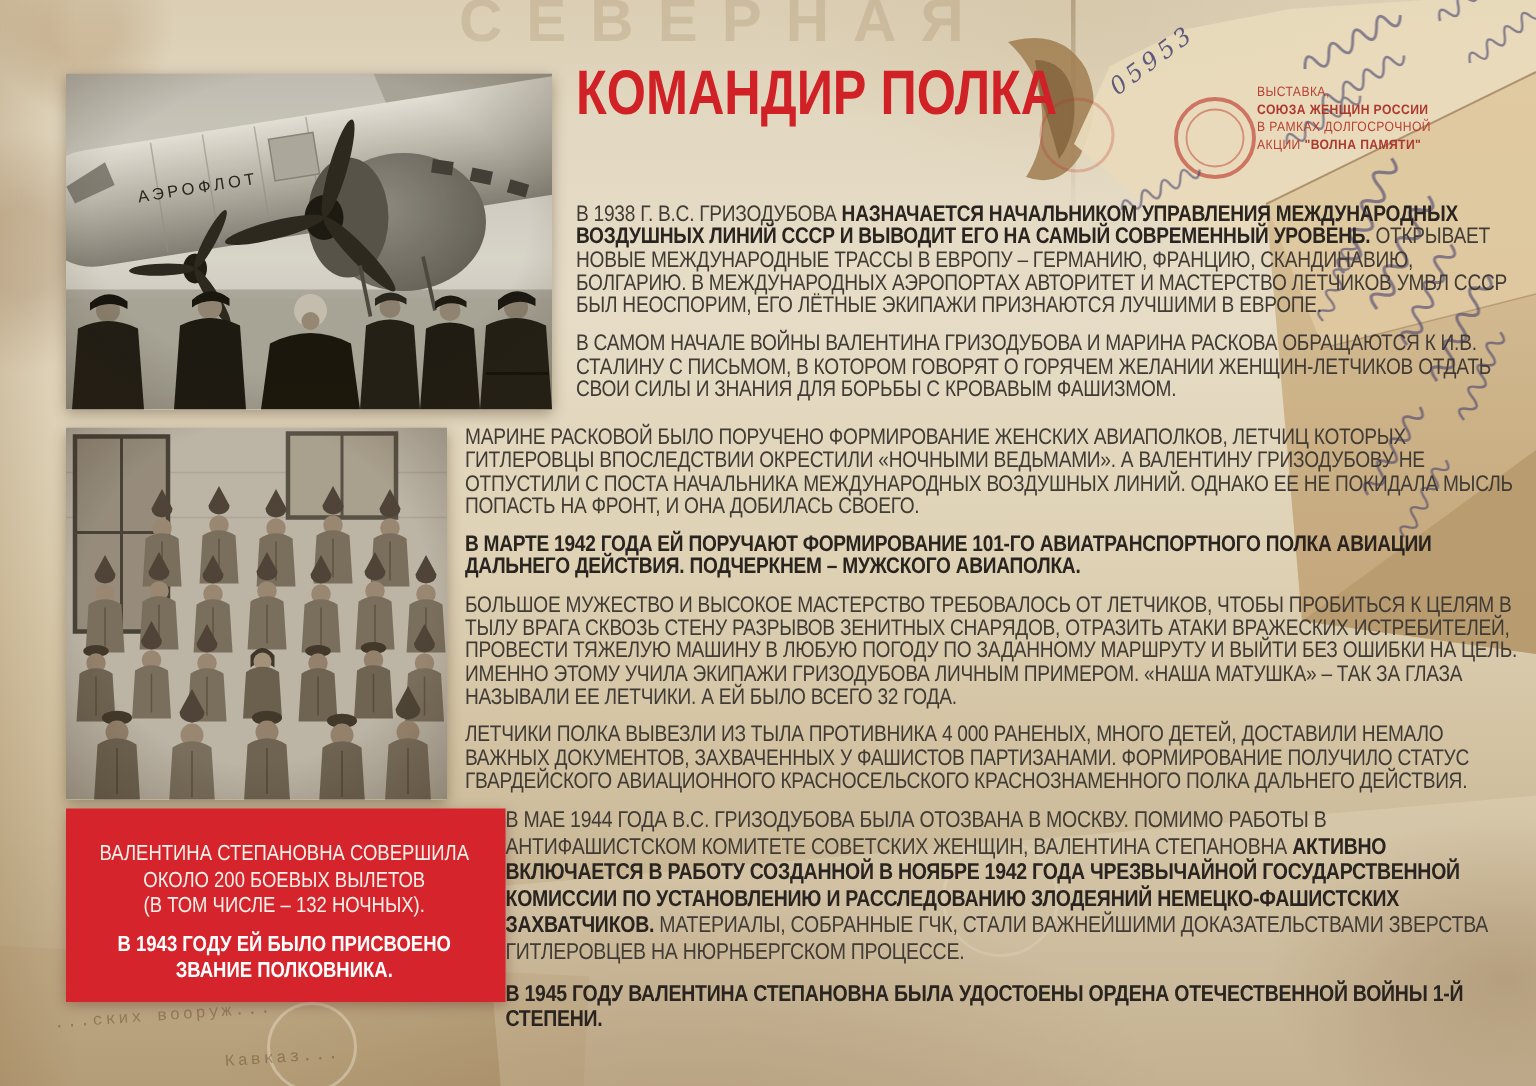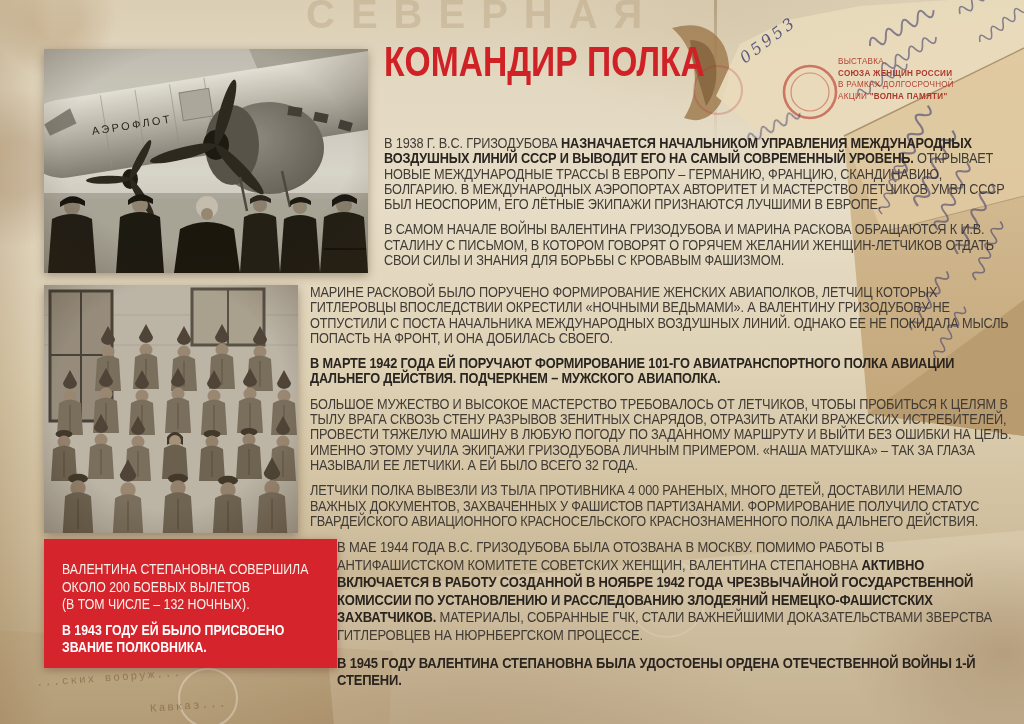--- a/index.html
+++ b/index.html
@@ -52,20 +52,21 @@
   }
   .bodycol{color:#403b35;font-size:15px;line-height:15.3px;letter-spacing:-.2px;}
   .bodycol p{margin:0 0 10px 0;}
   .bodycol b{color:#29241f;font-weight:700;}
   .col-top{left:384px;top:135px;width:737px;}
   .col-mid{left:310px;top:284px;width:832px;}
   .col-bottom{left:337px;top:538px;width:792px;font-size:15.3px;line-height:17.6px;}
   .redbox{
     left:44px;top:539px;width:293px;height:129px;background:#d6242c;
     box-shadow:0 2px 8px rgba(90,30,20,.35);
+    text-align:center;
   }
   .redbox-inner{
     position:absolute;left:18px;top:22px;width:300px;color:#f6f1ea;
     font-size:14.5px;line-height:17.6px;transform:scaleX(.85);transform-origin:0 0;
   }
   .redbox-inner .rb-bold{margin-top:8px;font-weight:700;color:#ffffff;}
   svg text{font-family:"Liberation Sans",sans-serif;}
 </style>
 </head>
 <body>

